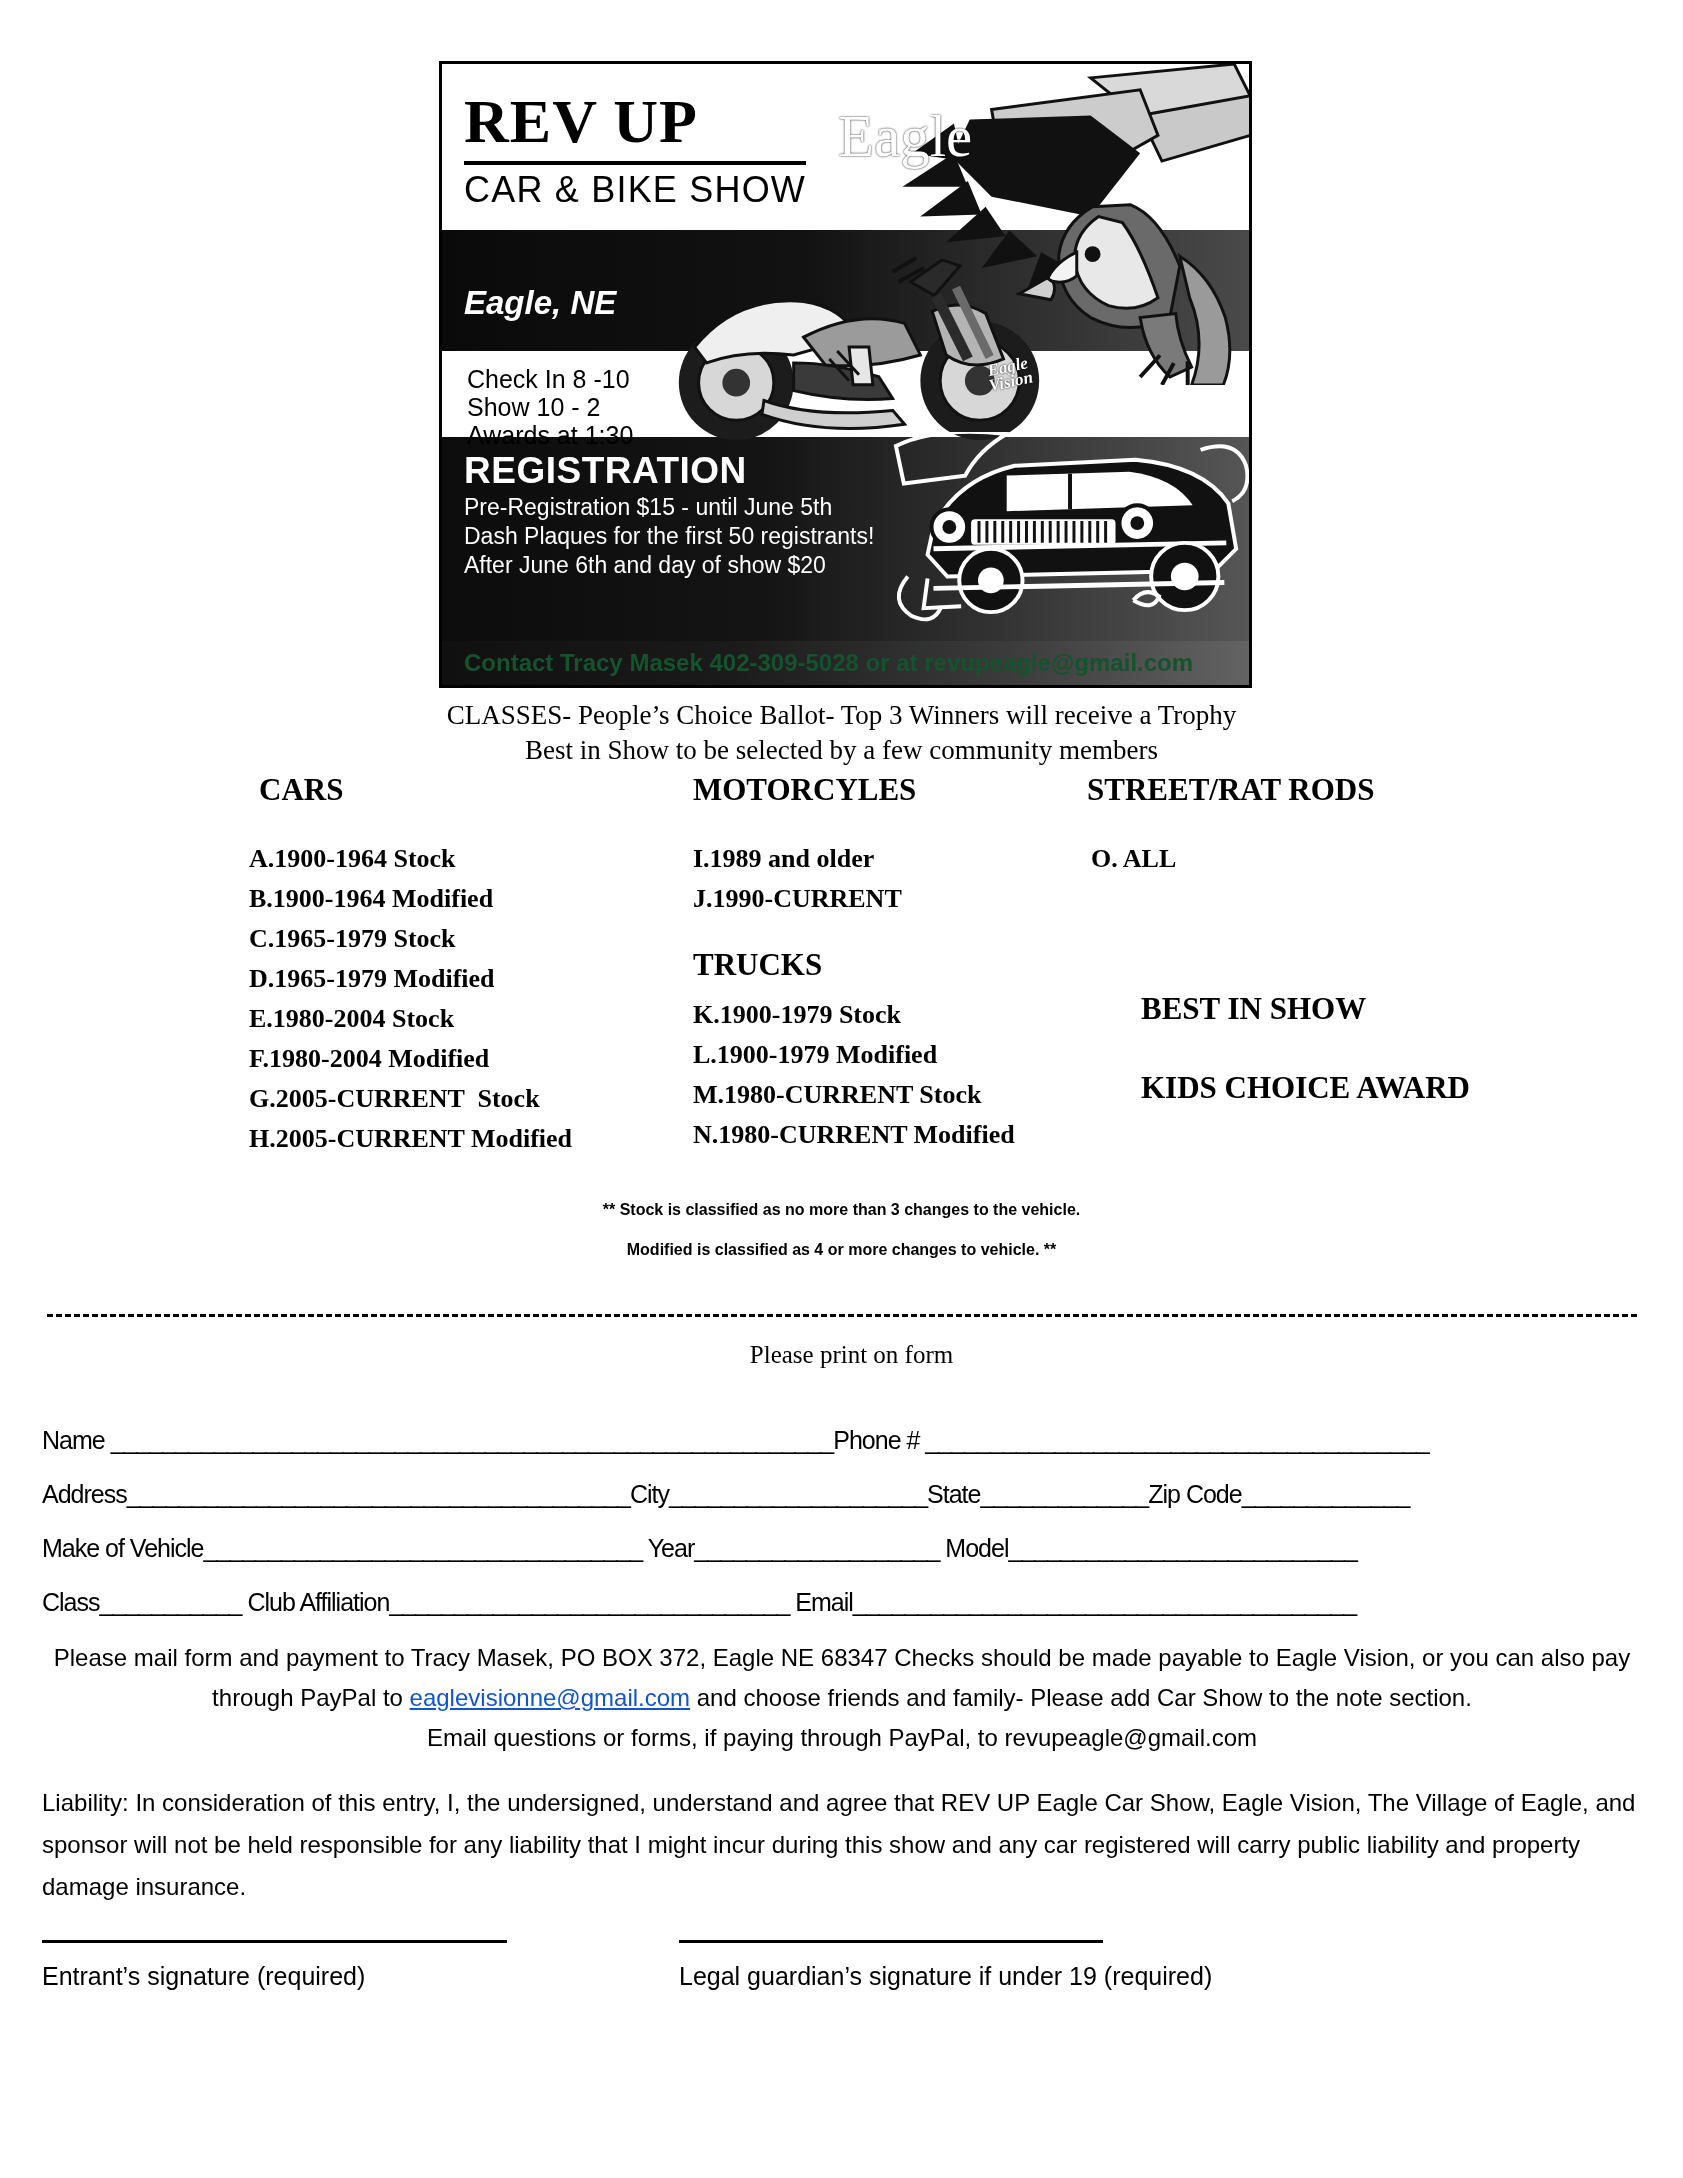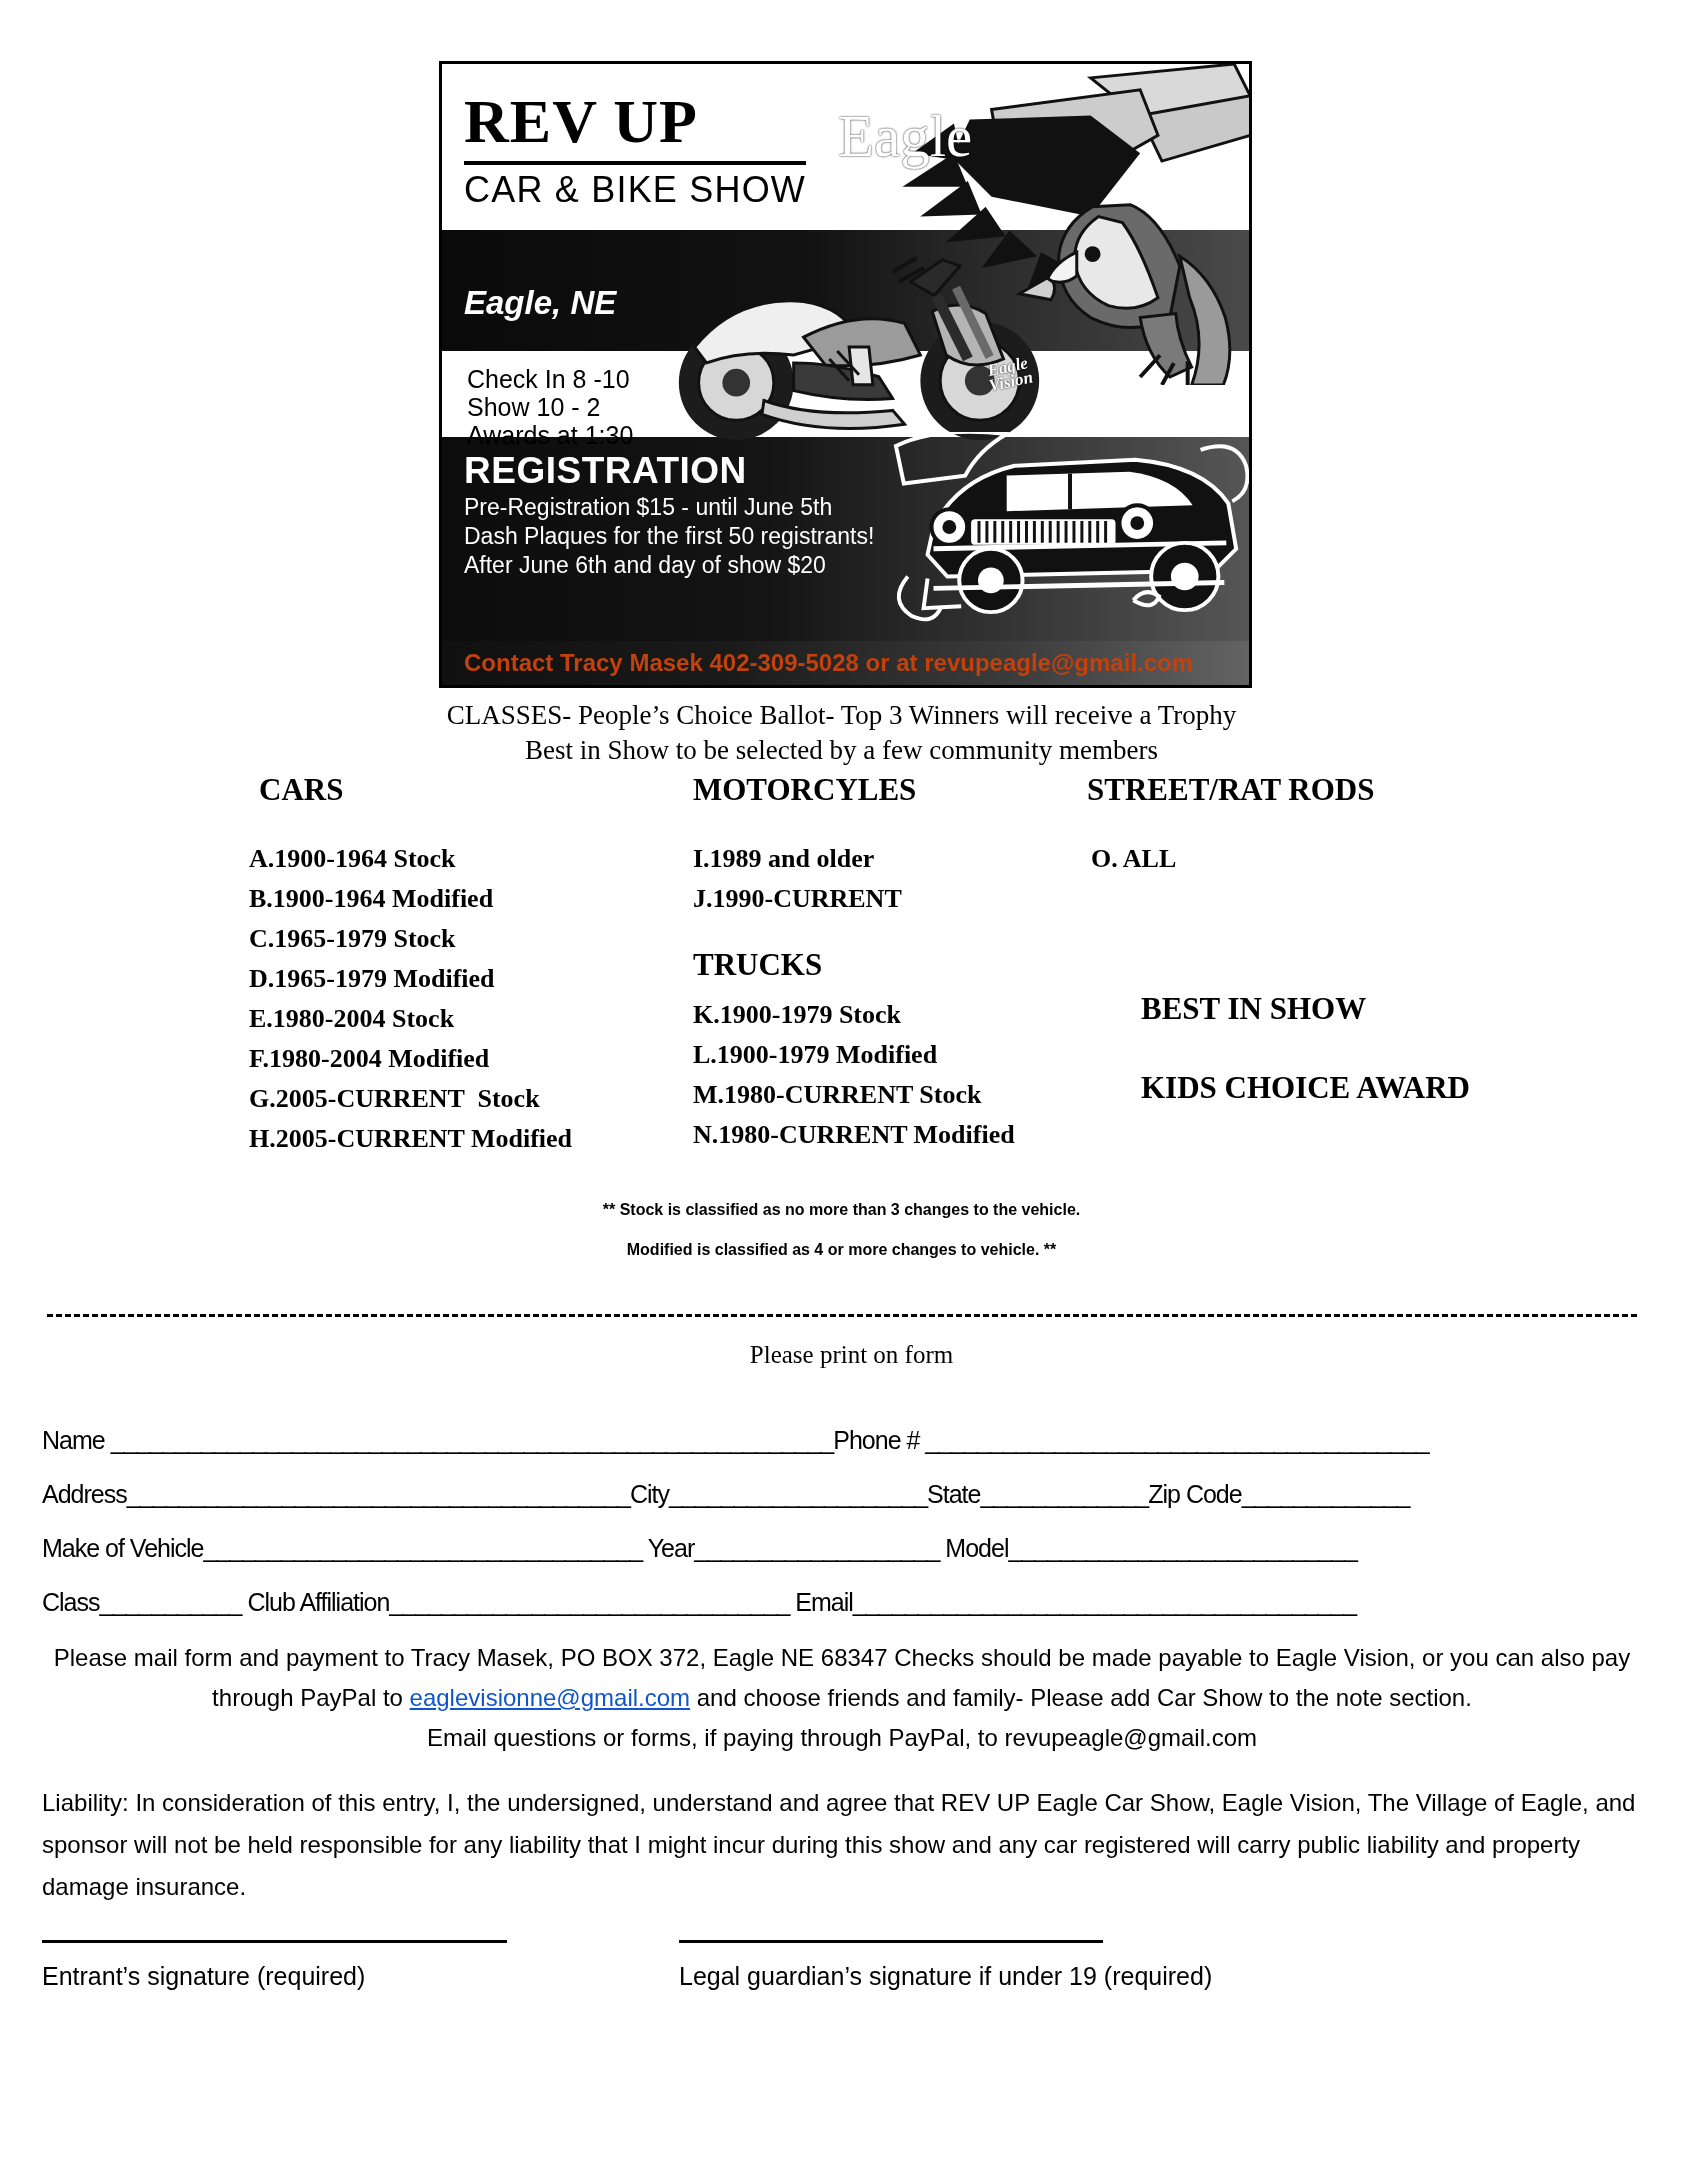--- a/index.html
+++ b/index.html
@@ -165,21 +165,21 @@
     line-height: 29px;
     color: #ffffff;
   }
   .contact-line {
     position: absolute;
     left: 22px;
     bottom: 8px;
     font-family: "Liberation Sans", sans-serif;
     font-weight: bold;
     font-size: 24px;
-    color: #c2410c;
+    color: #14532d;
     z-index: 8;
   }
 
   
   .eagle-art { position:absolute; right:-10px; top:-6px; width:416px; height:327px; z-index:5;}
   .moto-art  { position:absolute; left:203px; top:188px; width:426px; height:198px; z-index:6;}
   .car-art   { position:absolute; left:446px; top:368px; width:366px; height:198px; z-index:6;}
   .eaglevision-stamp {
     position:absolute; left:545px; top:295px; z-index:7;
     font-family:"Liberation Serif", serif; font-style:italic; font-weight:bold;

